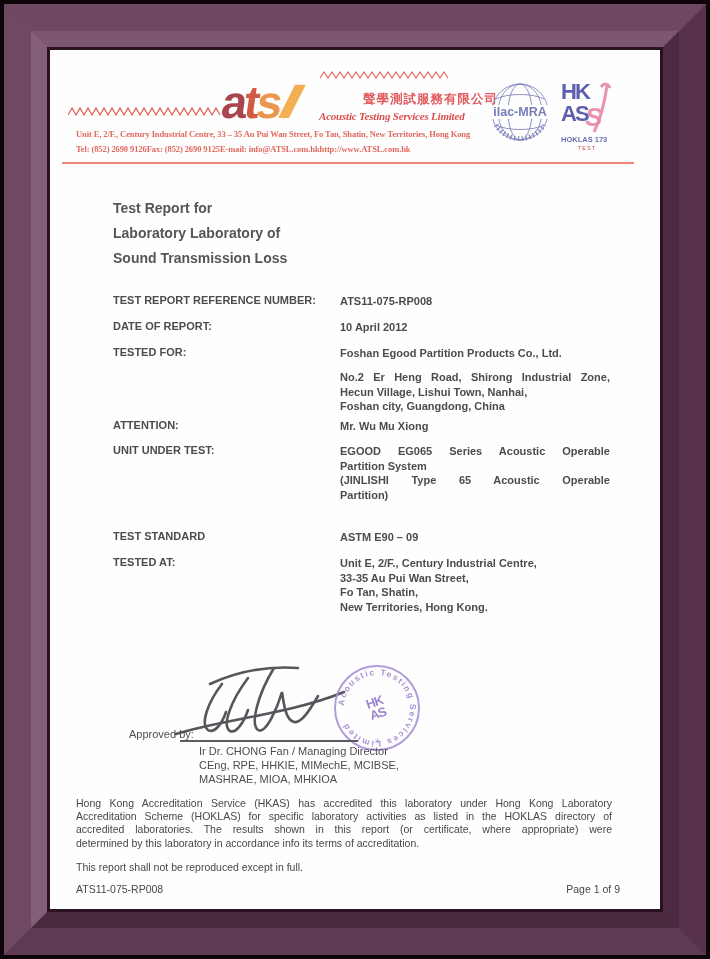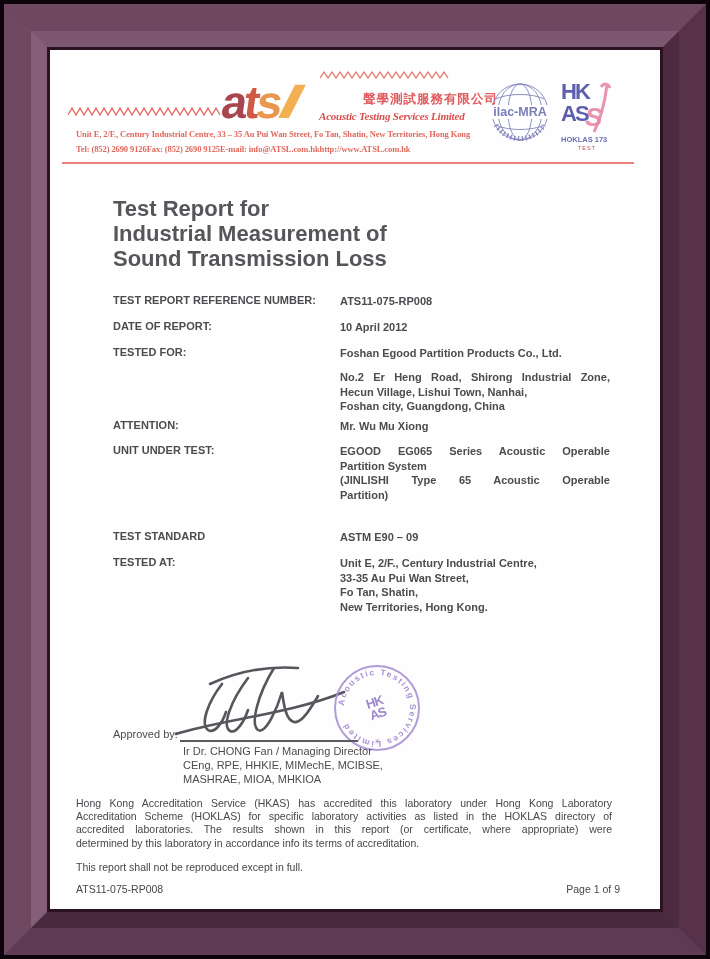--- a/index.html
+++ b/index.html
@@ -32,29 +32,29 @@
   .cjk { color:#e05a5e; font-weight:bold; font-size:12.5px; letter-spacing:1px;
     font-family:"Liberation Sans", sans-serif;margin-left:40px; }
   .script { color:#d84f4c; font-style:italic; font-weight:bold; font-size:11px;
     letter-spacing:-0.2px; font-family:"Liberation Serif", serif; }
   .hdr-addr { color:#e0695e; font-weight:bold; font-size:8.5px;
     font-family:"Liberation Serif", serif; letter-spacing:-0.1px; }
   .hdr-contacts { display:flex; }
   .sep { background:#ef8276; height:2px; }
 
   
-  .title { font-size:22px; font-weight:bold; color:#55555a; line-height:25px; }
+  .title { font-size:14px; font-weight:bold; color:#55555a; line-height:25px; }
   .lbl { font-size:11px; font-weight:bold; color:#4c4c50; }
   .val { font-size:11px; font-weight:bold; color:#4c4c50; line-height:14.5px; }
   .row { position:absolute; left:63px; width:497px; }
   .row .lbl { position:absolute; left:0; top:0; white-space:nowrap; }
   .row .val { position:absolute; left:227px; top:0; width:270px; }
   .spread { text-align:justify; text-align-last:justify; }
 
-  .reg { font-size:11px; color:#4c4c50; }
+  .reg { font-size:11px; color:#4c4c50;margin-left:16px; }
   .sig-line { background:#5a5a60; height:2px; }
 
   .foot { font-size:10.5px; color:#47474c; line-height:13.2px; }
   .jline { text-align:justify; text-align-last:justify; }
 
   svg text { font-family:"Liberation Sans", sans-serif; }
 </style>
 </head>
 <body>
 
@@ -111,21 +111,21 @@
         <text x="1" y="19" font-size="22" font-weight="bold" fill="#5d5fae" letter-spacing="-2">HK</text>
         <text x="1" y="41" font-size="22" font-weight="bold" fill="#5d5fae" letter-spacing="-2">AS</text>
         <path d="M47 5 C45 21 41 38 34 52 M41 7 C44 3 48 3 50 8" fill="none" stroke="#e888a8" stroke-width="3" opacity="0.9"></path>
         <text x="25" y="46" font-size="26" font-weight="bold" font-style="italic" fill="#e888a8" opacity="0.9">S</text>
         <text x="1" y="62" font-size="7.5" font-weight="bold" fill="#6b6db4">HOKLAS 173</text>
         <text x="18" y="70" font-size="5.5" fill="#b8544e" letter-spacing="1">TEST</text>
       </svg>
 
       <div class="abs title" style="left:63px; top:146px;">
         <div>Test Report for</div>
-        <div>Industrial Measurement of</div>
+        <div>Laboratory Laboratory of</div>
         <div>Sound Transmission Loss</div>
       </div>
 
       <div class="row" style="top:244px;">
         <span class="lbl">TEST REPORT REFERENCE NUMBER:</span>
         <span class="val">ATS11-075-RP008</span>
       </div>
 
       <div class="row" style="top:270px;">
         <span class="lbl">DATE OF REPORT:</span>

